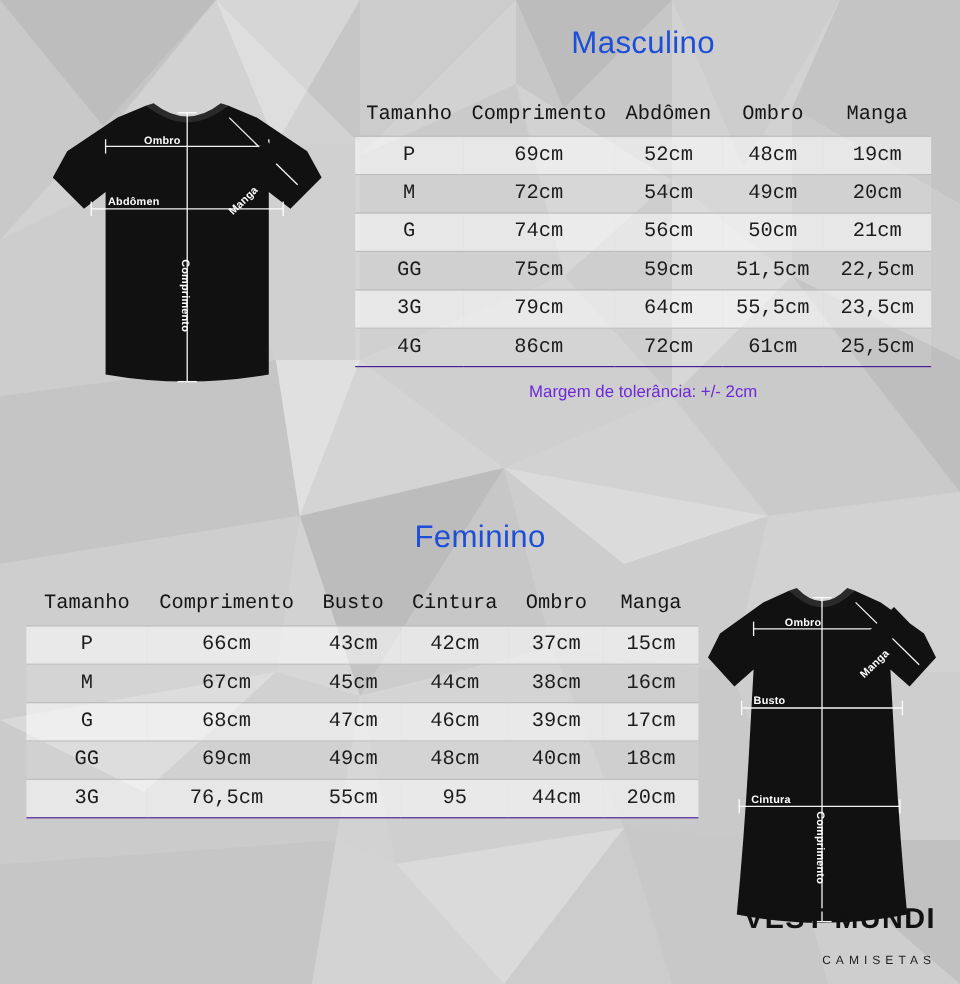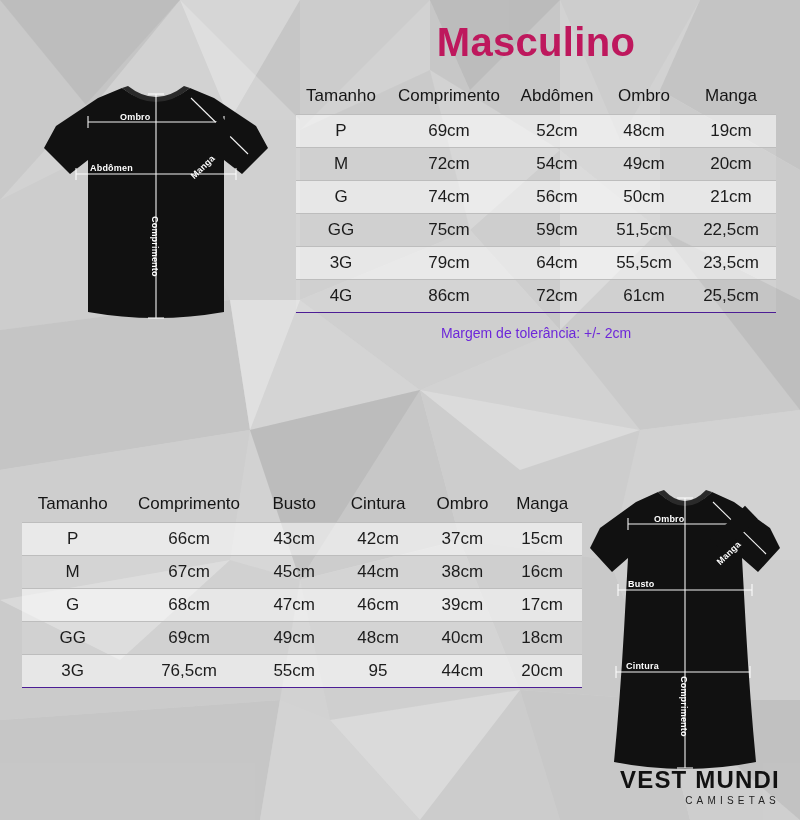--- a/index.html
+++ b/index.html
@@ -20,31 +20,32 @@
   .bg svg { display: block; }
 
   
   .section { position: absolute; }
 
   #masc-section { left: 0; top: 0; width: 800px; height: 400px; }
   #fem-section  { left: 0; top: 410px; width: 800px; height: 410px; }
 
   .title {
     text-align: center;
-    font-size: 40px;
-    font-weight: bold;
-    color: #be185d;
+    font-size: 26px;
+    font-weight: normal;
+    color: #1d4ed8;
     letter-spacing: 0.3px;
   }
 
   
   table {
     border-collapse: collapse;
     font-size: 17px;
     color: #1c1c1c;
+    font-family: Liberation Mono, monospace;
   }
   th {
     font-weight: normal;
     font-size: 17px;
     padding: 6px 4px 8px 4px;
     text-align: center;
     color: #151515;
   }
   td {
     padding: 6px 4px;
@@ -104,21 +105,21 @@
   }
   #logo .brand {
     font-size: 24px;
     font-weight: bold;
     letter-spacing: 1.2px;
   }
   #logo .sub {
     font-size: 10px;
     letter-spacing: 4.2px;
     color: #222;
-    margin-top: 1px;
+    margin-top: 15px;
   }
 </style>
 </head>
 <body>
 
 <div id="page">
 
   <div class="bg">
     <svg width="800" height="820" viewBox="0 0 800 820">
       <rect x="0" y="0" width="800" height="820" fill="#d2d2d2"></rect>
@@ -253,20 +254,21 @@
             <td>25,5cm</td>
           </tr>
         </tbody>
       </table>
       <div class="tolerance">Margem de tolerância: +/- 2cm</div>
     </div>
   </div>
 
   <div class="section" id="fem-section">
 
+    <div class="title" id="fem-title" style="top:22px; left:256px;">Feminino</div>
 
     <div class="shirt-wrap" id="fem-shirt" style="left:580px; top:70px;">
       <svg width="210" height="300" viewBox="0 0 210 300">
         <path d="M78,12 L56,22 L20,48 L10,68 L32,92 L48,78 L44,150 Q40,220 34,282 Q105,296 176,282 Q170,220 166,150 L162,78 L178,92 L200,68 L190,48 L154,22 L132,12 Q105,38 78,12 Z" fill="#111111"></path>
         <path d="M78,12 Q105,40 132,12 L126,10 Q105,32 84,10 Z" fill="#2a2a2a"></path>
         <g stroke="#ffffff" stroke-width="1.1" fill="none" opacity="0.95">
           <line x1="48" y1="44" x2="162" y2="44"></line>
           <line x1="48" y1="38" x2="48" y2="50"></line>
           <line x1="162" y1="38" x2="162" y2="50"></line>
           <line x1="38" y1="110" x2="172" y2="110"></line>

